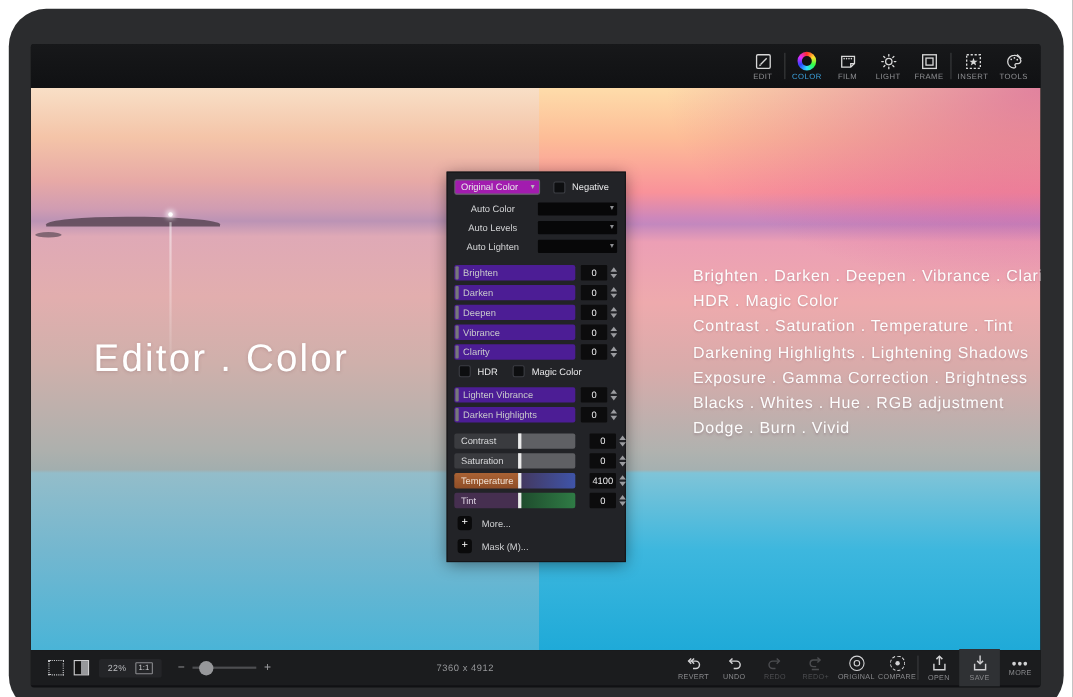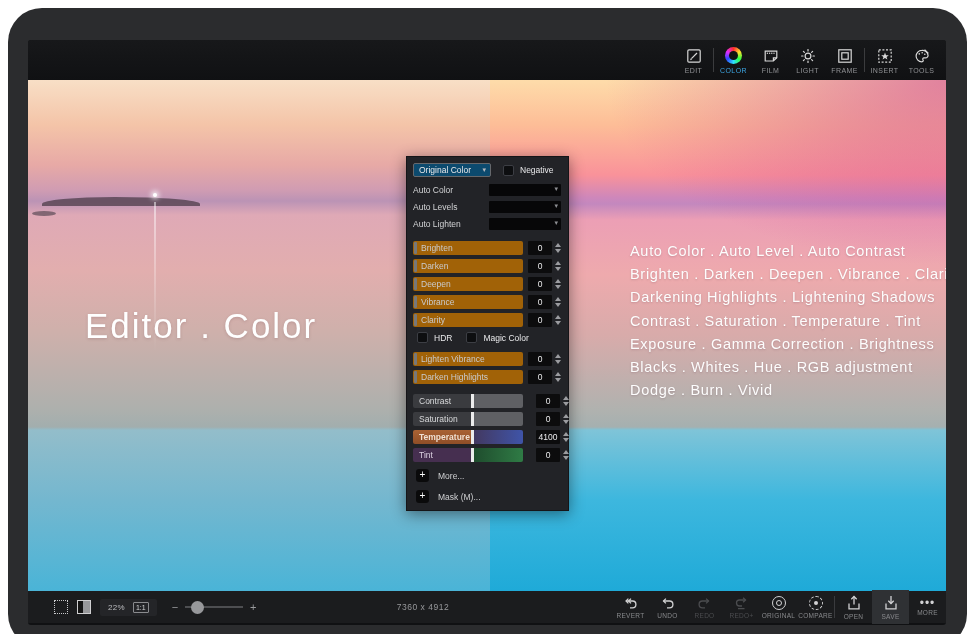--- a/index.html
+++ b/index.html
@@ -58,69 +58,69 @@
     text-shadow:0 1px 3px rgba(110,70,80,.25); }
   .features { position:absolute; left:602px; top:160px; }
   .features div { font-size:14.5px; line-height:23.2px; color:#fdfdfd;
     letter-spacing:.7px; text-shadow:0 1px 2px rgba(120,80,95,.3); white-space:nowrap; }
 
   
   .panel { position:absolute; left:378px; top:76px; width:163px; height:355px;
     background:#222327; border:1px solid #151518; box-shadow:0 3px 14px rgba(0,0,0,.45);
     padding:6px 7px 8px 6px; }
   .phead { display:flex; align-items:center; height:14px; margin-bottom:7px; }
-  .preset { width:78px; height:14px; border:1px solid #66686c; background:#0c4a6e;
+  .preset { width:78px; height:14px; border:1px solid #66686c; background:#a21caf;
     border-radius:2px; display:flex; align-items:center; cursor:pointer; }
   .preset span { font-size:8.5px; color:#e8e8ea; padding-left:5px; }
   .preset .caret { margin-left:auto; padding-right:4px; font-size:7px; color:#b9babd; }
   .chk { width:11px; height:11px; background:#0d0e10; border:1px solid #3c3e44;
     border-radius:2px; cursor:pointer; flex:none; }
   .chklbl { font-size:8.5px; color:#e8e8ea; margin-left:6px; }
   .neg { margin-left:12px; display:flex; align-items:center; }
   .arow { display:flex; align-items:center; height:12px; margin-bottom:5px; }
-  .arow .albl { flex:1; text-align:left; font-size:8.5px; color:#d2d3d5; margin-right:6px; }
+  .arow .albl { flex:1; text-align:center; font-size:8.5px; color:#d2d3d5; margin-right:6px; }
   .aselect { width:72px; height:12px; background:#070708; border-radius:1px;
     position:relative; cursor:pointer; flex:none; }
   .aselect .caret { position:absolute; right:3px; top:1px; font-size:7px; color:#8e8f93; }
   .gap6 { height:6px; }
   .srow { display:flex; align-items:center; height:14px; margin-bottom:4px; }
-  .bar { position:relative; width:110px; height:14px; background:#a16207;
+  .bar { position:relative; width:110px; height:14px; background:#4c1d95;
     border-radius:2px; cursor:pointer; flex:none; }
   .bar .handle { position:absolute; left:1px; top:1px; width:3px; height:12px;
     background:#77787a; border-radius:1px; }
   .bar .blab { position:absolute; left:8px; top:0; line-height:14px;
     font-size:8.5px; color:#c9cacc; }
   .val { width:24px; height:14px; background:#0c0c0d; color:#ececee; font-size:8.5px;
     text-align:center; line-height:14px; margin-left:5px; border-radius:1px; flex:none; cursor:text; }
   .stepper { display:flex; flex-direction:column; justify-content:center; gap:2px;
     width:11px; align-items:center; margin-left:3px; cursor:pointer; }
   .stepper .up { width:0; height:0; border-left:3px solid transparent;
     border-right:3px solid transparent; border-bottom:4px solid #9b9ca0; }
   .stepper .dn { width:0; height:0; border-left:3px solid transparent;
     border-right:3px solid transparent; border-top:4px solid #9b9ca0; }
   .cbrow { display:flex; align-items:center; height:13px; margin:4px 0 8px 4px; }
   .cbrow .neg2 { display:flex; align-items:center; margin-right:14px; }
   .combo { display:flex; width:118px; height:14px; flex:none; cursor:pointer; }
   .lblbox { width:58px; height:14px; background:#3a3b3f; font-size:8.5px;
     color:#d8d9db; line-height:14px; padding-left:6px; border-radius:2px 0 0 2px; }
-  .lblbox.temp { background:linear-gradient(#a96234,#8f4e27); color:#f0e0d2;font-weight:bold; }
+  .lblbox.temp { background:linear-gradient(#a96234,#8f4e27); color:#f0e0d2; }
   .lblbox.tint { background:#462f50; color:#ddd2e2; }
   .track { position:relative; width:52px; height:14px; background:#5f6064;
     border-radius:0 2px 2px 0; }
   .track.temp { background:linear-gradient(to right,#43375c,#3f54a8); }
   .track.tint { background:linear-gradient(to right,#1e4a2c,#2f7b45); }
   .thandle { position:absolute; left:0; top:0; width:3px; height:14px; background:#ececec; }
   .btnrow { display:flex; align-items:center; height:15px; margin:6px 0 4px 3px; cursor:pointer; }
   .plus { width:13px; height:13px; background:#0a0a0b; border-radius:3px; color:#fff;
     font-size:10px; line-height:12px; text-align:center; }
   .btnrow span.lab { font-size:8.5px; color:#d0d1d3; margin-left:9px; }
 
   
   .bottombar { position:absolute; left:0; top:551px; width:918px; height:32px;
-    background:#1b1c1e; display:flex; align-items:center;padding-left:10px; }
+    background:#1b1c1e; display:flex; align-items:center; }
   .bleft { display:flex; align-items:center; margin-left:16px; gap:9px; }
   .icon-grid { width:14px; height:14px; border:1px dotted #c8c9cb; }
   .icon-split { width:14px; height:14px; border:1px solid #cfcfd1;
     background:linear-gradient(to right,#141414 0 45%, #97989b 45% 100%); }
   .zoombox { display:flex; align-items:center; gap:8px; background:#242528;
     padding:3px 8px; border-radius:2px; }
   .zoomtext { font-size:8px; color:#bcbdc0; letter-spacing:.3px; }
   .ratio { font-size:7px; color:#d2d3d5; border:1px solid #8a8b8e; border-radius:1px;
     padding:1px 2px; cursor:pointer; }
   .zslider { display:flex; align-items:center; gap:7px; margin-left:6px; }
@@ -237,24 +237,24 @@
       <div class="half left"></div>
       <div class="half right">
         <div class="magenta"></div>
       </div>
       <div class="island"></div>
       <div class="rock"></div>
       <div class="beacon"></div>
       <div class="streak"></div>
       <div class="canvas-title">Editor . Color</div>
       <div class="features">
-        <div>Auto Color . Auto Level . Auto Contrast</div>
         <div>Brighten . Darken . Deepen . Vibrance . Clarity</div>
+        <div>HDR . Magic Color</div>
+        <div>Contrast . Saturation . Temperature . Tint</div>
         <div>Darkening Highlights . Lightening Shadows</div>
-        <div>Contrast . Saturation . Temperature . Tint</div>
         <div>Exposure . Gamma Correction . Brightness</div>
         <div>Blacks . Whites . Hue . RGB adjustment</div>
         <div>Dodge . Burn . Vivid</div>
       </div>
 
       <div class="panel">
         <div class="phead">
           <div class="preset">
             <span>Original Color</span>
             <span class="caret">▾</span>

